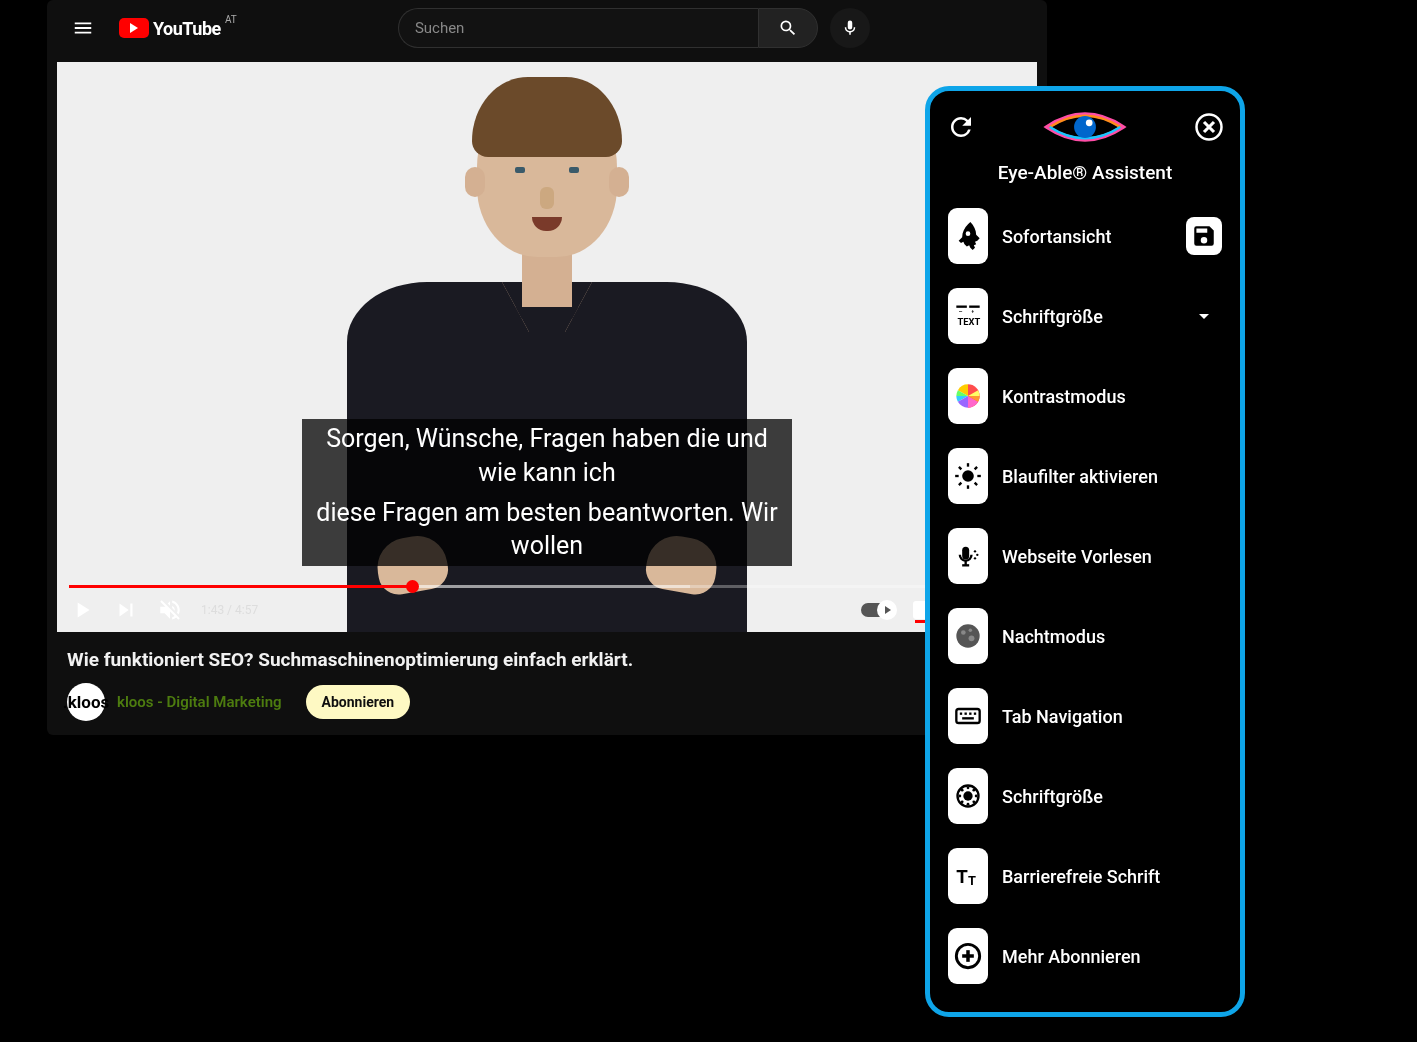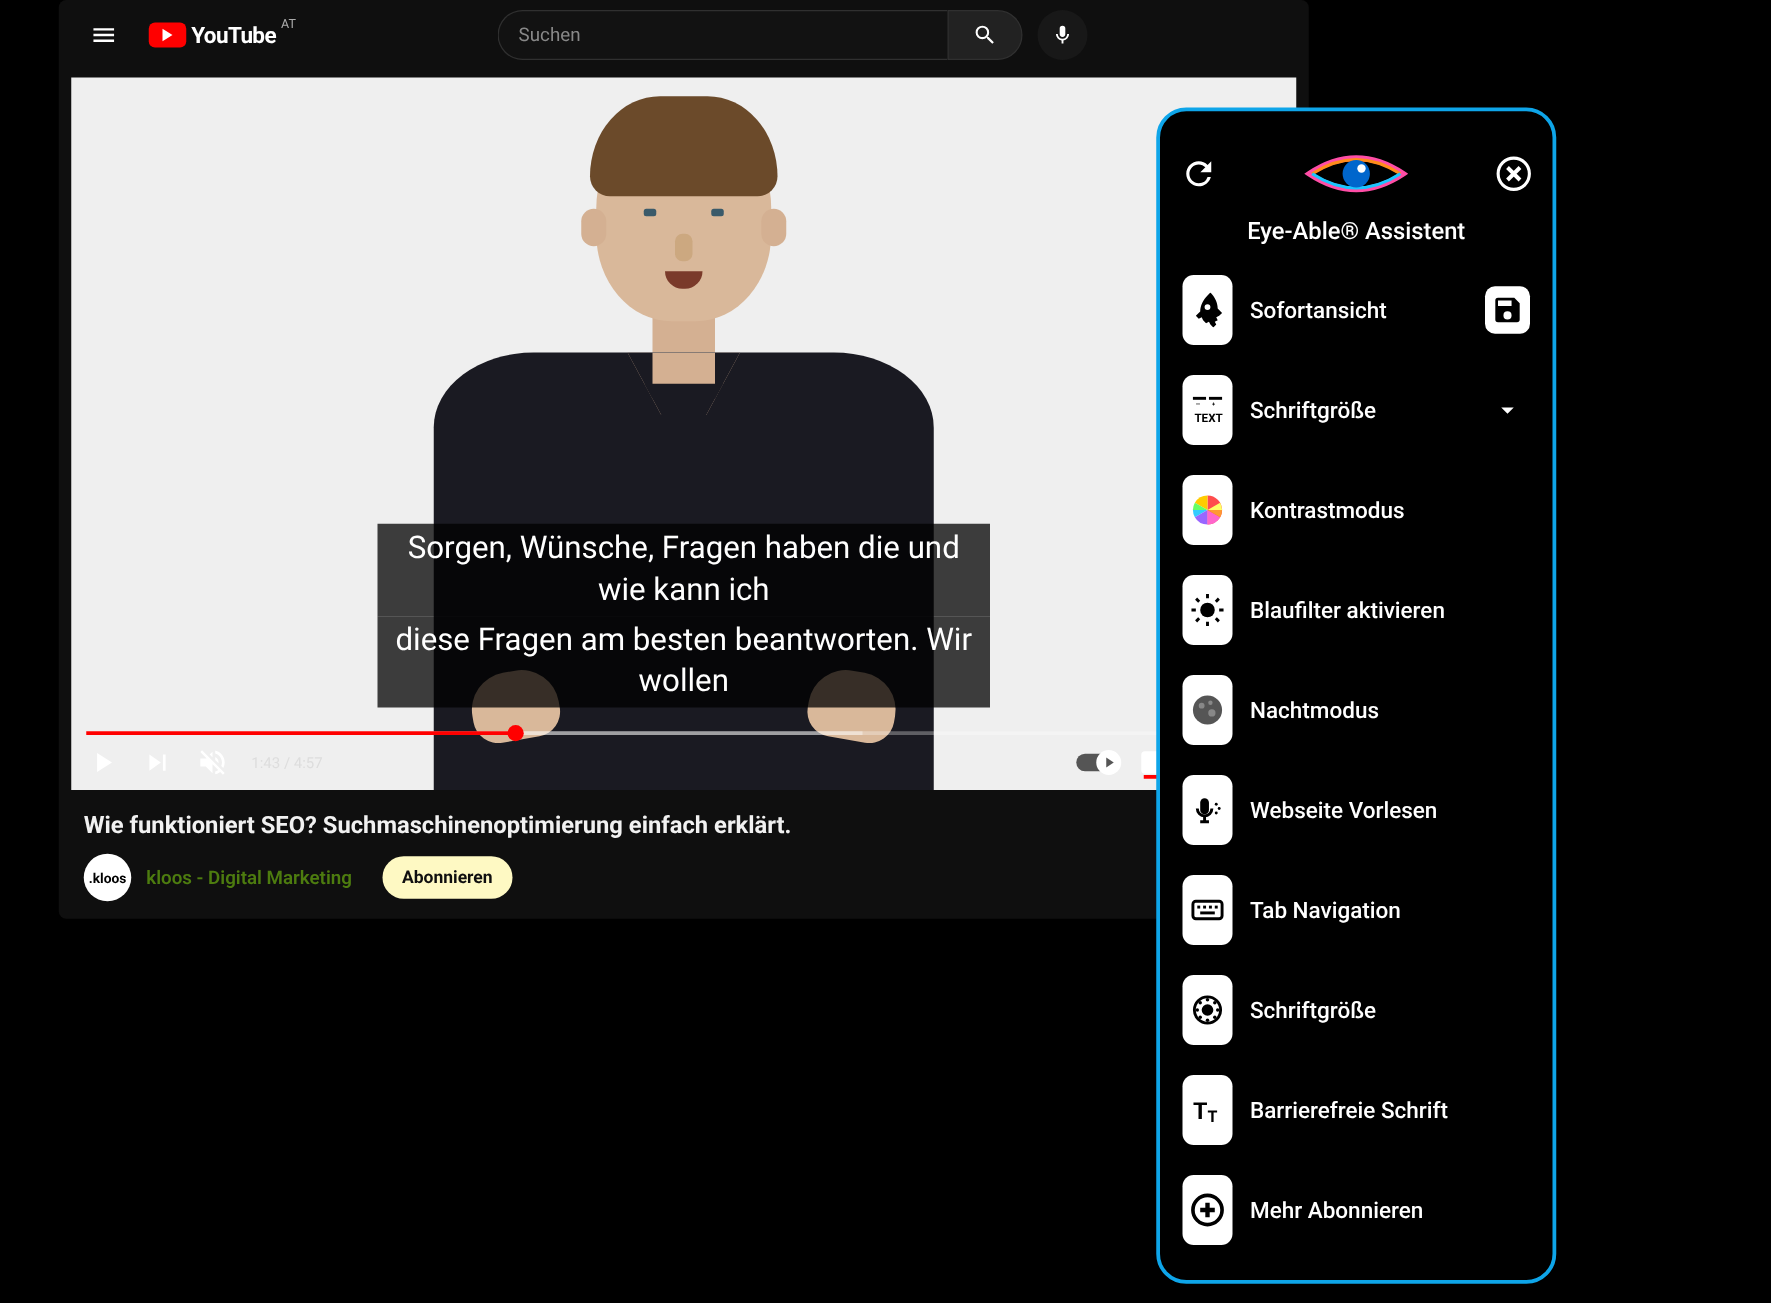--- a/index.html
+++ b/index.html
@@ -58,26 +58,26 @@
   .autoplay-toggle::after { content: ""; position: absolute; right: -2px; top: -3px; width: 20px; height: 20px; background: #fff; border-radius: 50%; display: flex; align-items: center; justify-content: center; }
   .autoplay-toggle::before { content: ""; position: absolute; right: 4px; top: 3px; border-left: 6px solid #555; border-top: 4px solid transparent; border-bottom: 4px solid transparent; z-index: 1; }
   .cc-badge { width: 24px; height: 18px; background: #fff; border-radius: 3px; position: relative; }
   .cc-badge::after { content: ""; position: absolute; bottom: -4px; left: 2px; right: 2px; height: 3px; background: #ff0000; }
   .settings-hd { position: relative; }
   .hd-badge { position: absolute; top: -5px; right: -5px; background: #ff0000; color: #fff; font-size: 7px; padding: 1px 2px; border-radius: 2px; font-weight: 700; }
 
   .meta { padding: 16px 20px; }
   .video-title { color: #f1f1f1; font-size: 19px; font-weight: 700; margin-bottom: 12px; }
   .channel-row { display: flex; align-items: center; gap: 12px; }
-  .avatar { width: 38px; height: 38px; border-radius: 50%; background: #fff; color: #000; font-size: 11px; font-weight: 700; display: flex; align-items: center; justify-content: center; }
+  .avatar { width: 38px; height: 38px; border-radius: 50%; background: #fff; color: #000; font-size: 17px; font-weight: 700; display: flex; align-items: center; justify-content: center; }
   .channel-name { color: #4d7c0f; font-size: 15px; font-weight: 600; }
   .subscribe-btn { background: #fef9c3; color: #0f0f0f; border: none; border-radius: 18px; padding: 9px 16px; font-size: 14px; font-weight: 700; cursor: pointer; margin-left: 12px; }
 
   
-  .ea-panel { position: absolute; right: 172px; top: 86px; width: 320px; background: #000; border: 3px solid #0ea5e9; border-radius: 24px; padding: 24px 10px 16px 10px; box-shadow: 8px 8px 0 rgba(0,0,0,0.5); }
+  .ea-panel { position: absolute; right: 172px; top: 86px; width: 320px; background: #000; border: 5px solid #0ea5e9; border-radius: 24px; padding: 10px 10px 16px 10px; box-shadow: 8px 8px 0 rgba(0,0,0,0.5); }
   .ea-top { display: flex; align-items: center; justify-content: space-between; padding: 4px 6px 8px 6px; }
   .ea-eye { width: 84px; height: 44px; position: relative; }
   .ea-eye svg { width: 100%; height: 100%; }
   .ea-top .ea-btn { width: 30px; height: 30px; cursor: pointer; }
   .ea-top .ea-btn svg { width: 100%; height: 100%; fill: #fff; }
   .ea-title-row { display: flex; align-items: center; justify-content: space-between; padding: 4px 6px 12px 6px; gap: 8px; }
   .ea-title { color: #fff; font-size: 19px; font-weight: 500; text-align: center; flex: 1; }
   .ea-item { display: flex; align-items: center; gap: 14px; padding: 12px 8px; cursor: pointer; }
   .ea-icon { width: 40px; height: 56px; background: #fff; border-radius: 9px; display: flex; align-items: center; justify-content: center; flex-shrink: 0; }
   .ea-icon svg { width: 28px; height: 28px; }
@@ -298,42 +298,42 @@
               <line x1="17.7" y1="6.3" x2="19.8" y2="4.2"></line>
             </g>
           </svg>
         </div>
         <div class="ea-label">Blaufilter aktivieren</div>
         <div class="ea-trail"></div>
       </div>
       <div class="ea-item">
         <div class="ea-icon">
           <svg viewBox="0 0 24 24">
-            <circle cx="12" cy="12" r="10" fill="#555"></circle>
-            <circle cx="8" cy="9" r="2" fill="#888"></circle>
-            <circle cx="15" cy="14" r="2.5" fill="#888"></circle>
-            <circle cx="14" cy="7" r="1.5" fill="#888"></circle>
-          </svg>
-        </div>
-        <div class="ea-label">Nachtmodus</div>
-        <div class="ea-trail"></div>
-      </div>
-      <div class="ea-item">
-        <div class="ea-icon">
-          <svg viewBox="0 0 24 24">
             <rect x="7" y="4" width="6" height="11" rx="3" fill="#000"></rect>
             <path d="M5 11a5 5 0 0010 0" stroke="#000" stroke-width="2" fill="none"></path>
             <line x1="10" y1="16" x2="10" y2="20" stroke="#000" stroke-width="2"></line>
             <line x1="7" y1="20" x2="13" y2="20" stroke="#000" stroke-width="2"></line>
             <circle cx="18" cy="8" r="1" fill="#000"></circle>
             <circle cx="20" cy="11" r="1" fill="#000"></circle>
             <circle cx="18" cy="14" r="1" fill="#000"></circle>
           </svg>
         </div>
         <div class="ea-label">Webseite Vorlesen</div>
+        <div class="ea-trail"></div>
+      </div>
+      <div class="ea-item">
+        <div class="ea-icon">
+          <svg viewBox="0 0 24 24">
+            <circle cx="12" cy="12" r="10" fill="#555"></circle>
+            <circle cx="8" cy="9" r="2" fill="#888"></circle>
+            <circle cx="15" cy="14" r="2.5" fill="#888"></circle>
+            <circle cx="14" cy="7" r="1.5" fill="#888"></circle>
+          </svg>
+        </div>
+        <div class="ea-label">Nachtmodus</div>
         <div class="ea-trail"></div>
       </div>
       <div class="ea-item">
         <div class="ea-icon">
           <svg viewBox="0 0 24 24">
             <rect x="2" y="6" width="20" height="12" rx="2" fill="none" stroke="#000" stroke-width="2"></rect>
             <rect x="5" y="9" width="2" height="2" fill="#000"></rect>
             <rect x="9" y="9" width="2" height="2" fill="#000"></rect>
             <rect x="13" y="9" width="2" height="2" fill="#000"></rect>
             <rect x="17" y="9" width="2" height="2" fill="#000"></rect>

